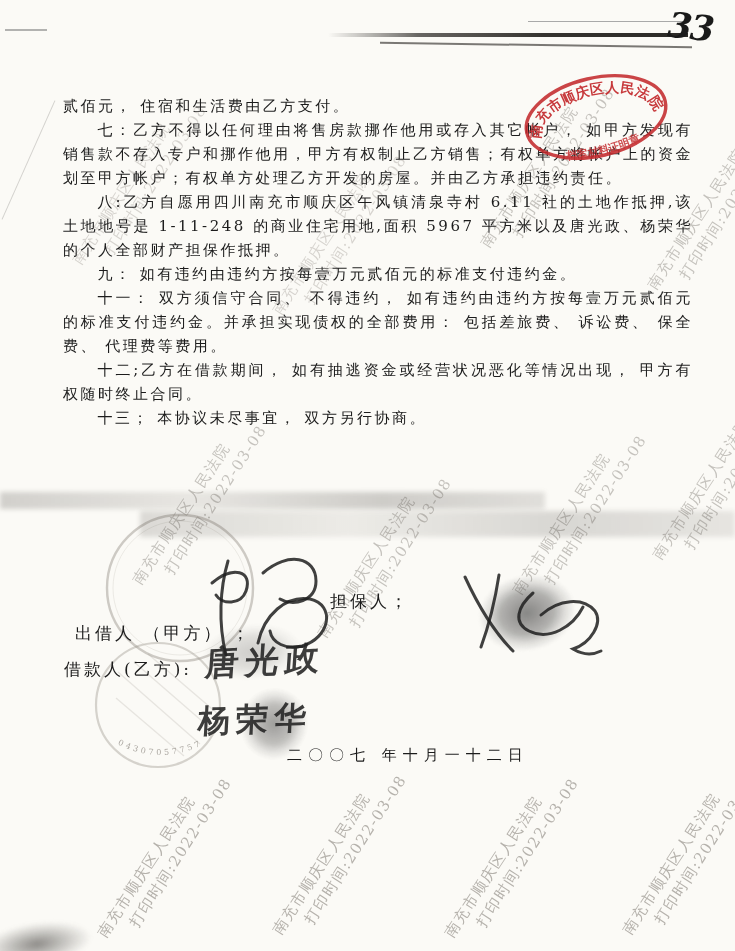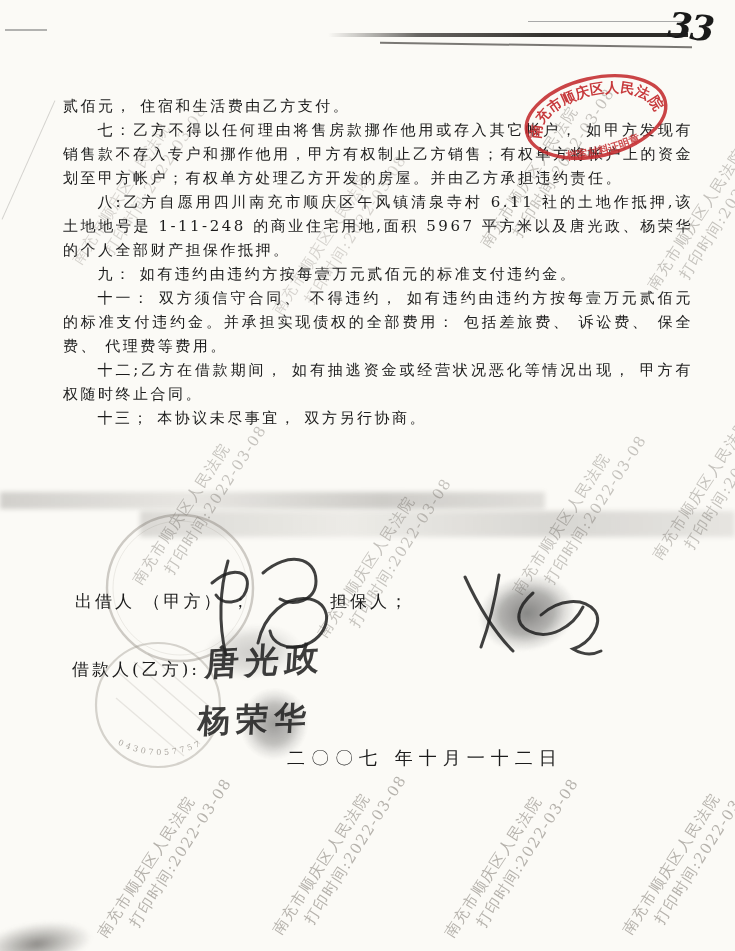--- a/index.html
+++ b/index.html
@@ -50,21 +50,21 @@
   
   .artifact{position:absolute;z-index:7;}
   .streak{
     position:absolute;z-index:4;filter:blur(2.5px);
     background:linear-gradient(90deg, rgba(70,66,62,.42), rgba(110,105,100,.25) 35%, rgba(70,66,62,.45) 70%, rgba(90,86,82,.30));
   }
   .page-number{
     position:absolute;z-index:7;font-size:35px;color:#1a1a1a;
     font-style:italic;transform:rotate(6deg);letter-spacing:-2px;font-weight:600;
   }
-  .date-line{position:absolute;z-index:4;font-size:18px;letter-spacing:6px;white-space:nowrap;}
+  .date-line{position:absolute;z-index:4;font-size:15px;letter-spacing:6px;white-space:nowrap;}
   .corner-smudge{
     position:absolute;left:-18px;bottom:-14px;width:110px;height:42px;z-index:7;
     background:radial-gradient(closest-side, rgba(50,48,45,.55), rgba(80,78,74,.25) 60%, rgba(120,118,114,0));
     filter:blur(2px);transform:rotate(-8deg);
   }
 </style>
 </head>
 <body>
 
 <div class="page">
@@ -162,38 +162,38 @@
       </text>
       <text font-size="11" fill="#c3292c" font-weight="bold" opacity="0.9">
         <textPath href="#inner-arc" startOffset="50%" text-anchor="middle">档案材料证明章</textPath>
       </text>
     </g>
   </svg>
 
   <div class="streak" style="left:0;top:492px;width:545px;height:17px;opacity:.55;"></div>
   <div class="streak" style="left:140px;top:511px;width:595px;height:26px;opacity:.42;"></div>
 
-  <div class="sig-label" style="left:75px;top:590px;">出借人 （甲方） ；</div>
+  <div class="sig-label" style="left:75px;top:622px;">出借人 （甲方） ；</div>
   <svg class="sig-svg" style="left:198px;top:543px;" width="150" height="120" viewBox="0 0 150 120">
     <path d="M 30 18 C 22 45, 20 80, 28 112"></path>
     <path d="M 14 40 C 35 22, 55 28, 48 48 C 43 62, 24 62, 18 52"></path>
     <path d="M 65 30 C 90 8, 118 14, 118 38 C 118 58, 95 64, 82 56"></path>
     <path d="M 60 100 C 66 72, 88 52, 112 56 C 138 62, 132 95, 104 103 C 88 107, 74 100, 72 88"></path>
   </svg>
 
   <div class="sig-label" style="left:330px;top:590px;font-family:Liberation Mono, monospace;">担保人；</div>
   <div class="fingerprint" style="left:478px;top:575px;width:98px;height:76px;transform:rotate(-12deg);"></div>
   <svg class="sig-svg" style="left:455px;top:563px;" width="150" height="98" viewBox="0 0 150 98">
     <path d="M 10 14 C 22 40, 38 68, 58 88"></path>
     <path d="M 44 12 C 40 38, 34 62, 26 84"></path>
     <path d="M 78 30 C 62 44, 58 60, 74 68 C 94 78, 118 64, 128 44"></path>
     <path d="M 86 52 C 104 36, 128 34, 140 48 C 148 60, 136 80, 118 86 C 128 92, 138 92, 146 88"></path>
   </svg>
 
-  <div class="sig-label" style="left:72px;top:658px;">借款人(乙方):</div>
+  <div class="sig-label" style="left:64px;top:658px;">借款人(乙方):</div>
   <div class="fingerprint light" style="left:202px;top:624px;width:100px;height:56px;transform:rotate(-6deg);"></div>
   <div class="handwriting" style="left:205px;top:638px;">唐光政</div>
   <div class="fingerprint" style="left:240px;top:688px;width:68px;height:72px;transform:rotate(8deg);opacity:.8;"></div>
   <div class="handwriting" style="left:198px;top:698px;font-size:32px;transform:rotate(-2deg) skewX(-5deg);">杨荣华</div>
 
   <div class="date-line" style="left:287px;top:746px;">二〇〇七 年十月一十二日</div>
 
   <div class="artifact" style="left:528px;top:21px;width:155px;height:1px;background:#a9a9a9;"></div>
   <div class="artifact" style="left:328px;top:33px;width:360px;height:4px;filter:blur(.4px);
               background:linear-gradient(90deg, rgba(70,70,70,0), rgba(55,53,50,.75) 25%, #35332f 60%, #2c2a27);"></div>

